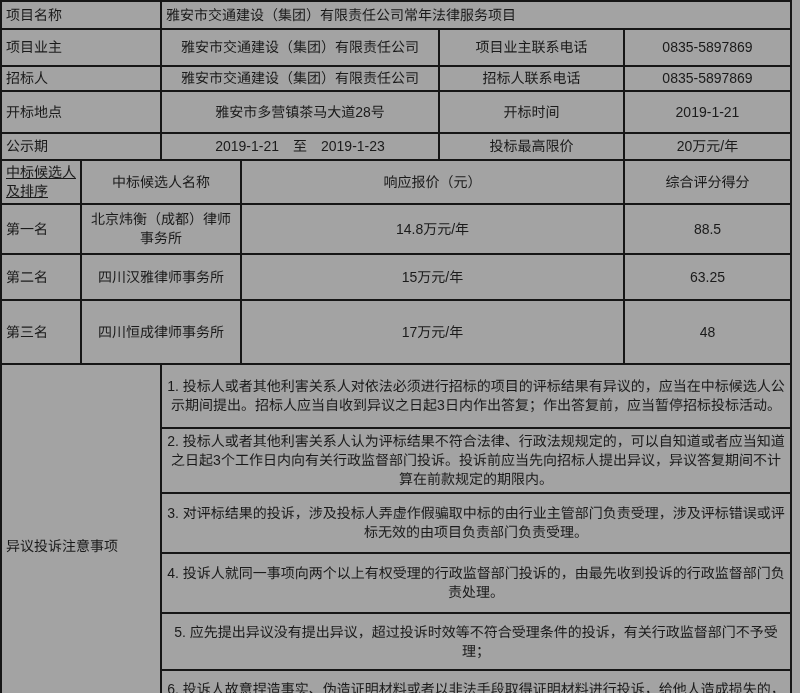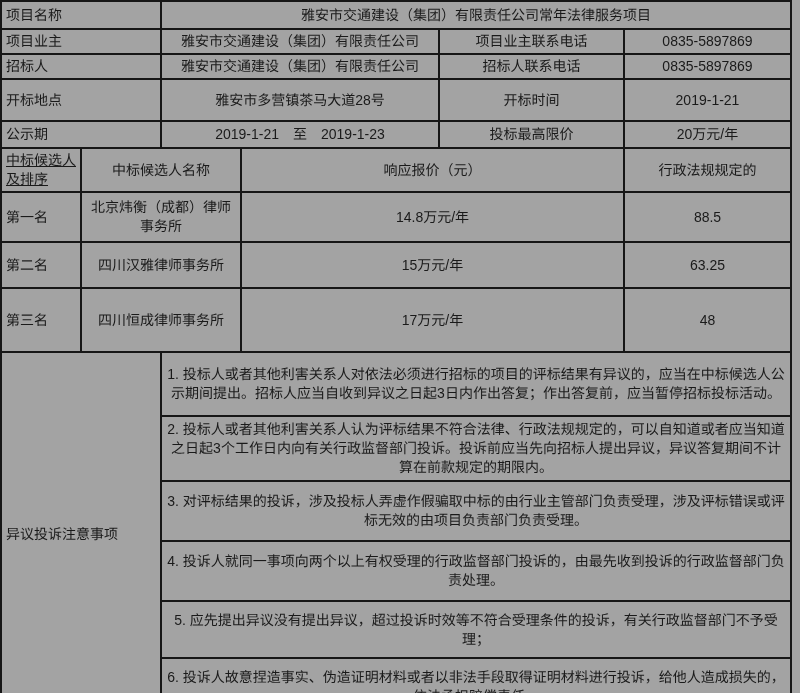--- a/index.html
+++ b/index.html
@@ -24,21 +24,21 @@
     color: #1a1a1a;
     font-size: 14px;
     line-height: 19px;
     padding: 2px 4px;
     vertical-align: middle;
     overflow: hidden;
     word-break: break-all;
   }
   td.lbl   { text-align: left; }
   td.c     { text-align: center; border-radius: 12px; }
-  td.vleft { text-align: center; padding-left: 3px; }
+  td.vleft { text-align: left; padding-left: 3px; }
   td.note {
     text-align: center;       
     padding: 4px 10px;
     line-height: 20px;
   }
   tr.cand-head td.lbl { vertical-align: middle; text-decoration: underline; }
 </style>
 </head>
 <body>
 
@@ -52,21 +52,21 @@
         <col style="width:185px">
         <col style="width:167px">
     </colgroup>
 
     <tbody>
         <tr style="height:28px">
       <td colspan="2" class="lbl">项目名称</td>
       <td colspan="4" class="vleft">雅安市交通建设（集团）有限责任公司常年法律服务项目</td>
     </tr>
 
-    <tr style="height:25px">
+    <tr style="height:37px">
       <td colspan="2" class="lbl">项目业主</td>
       <td colspan="2" class="c">雅安市交通建设（集团）有限责任公司</td>
       <td class="c">项目业主联系电话</td>
       <td class="c">0835-5897869</td>
     </tr>
 
     <tr style="height:14px">
       <td colspan="2" class="lbl">招标人</td>
       <td colspan="2" class="c">雅安市交通建设（集团）有限责任公司</td>
       <td class="c">招标人联系电话</td>
@@ -84,21 +84,21 @@
       <td colspan="2" class="lbl">公示期</td>
       <td colspan="2" class="c">2019-1-21　至　2019-1-23</td>
       <td class="c">投标最高限价</td>
       <td class="c">20万元/年</td>
     </tr>
 
     <tr class="cand-head" style="height:43px">
       <td class="lbl">中标候选人及排序</td>
       <td colspan="2" class="c">中标候选人名称</td>
       <td colspan="2" class="c">响应报价（元）</td>
-      <td class="c">行政法规规定的</td>
+      <td class="c">综合评分得分</td>
     </tr>
 
     <tr style="height:50px">
       <td class="lbl">第一名</td>
       <td colspan="2" class="c">北京炜衡（成都）律师事务所</td>
       <td colspan="2" class="c">14.8万元/年</td>
       <td class="c">88.5</td>
     </tr>
 
     <tr style="height:46px">

